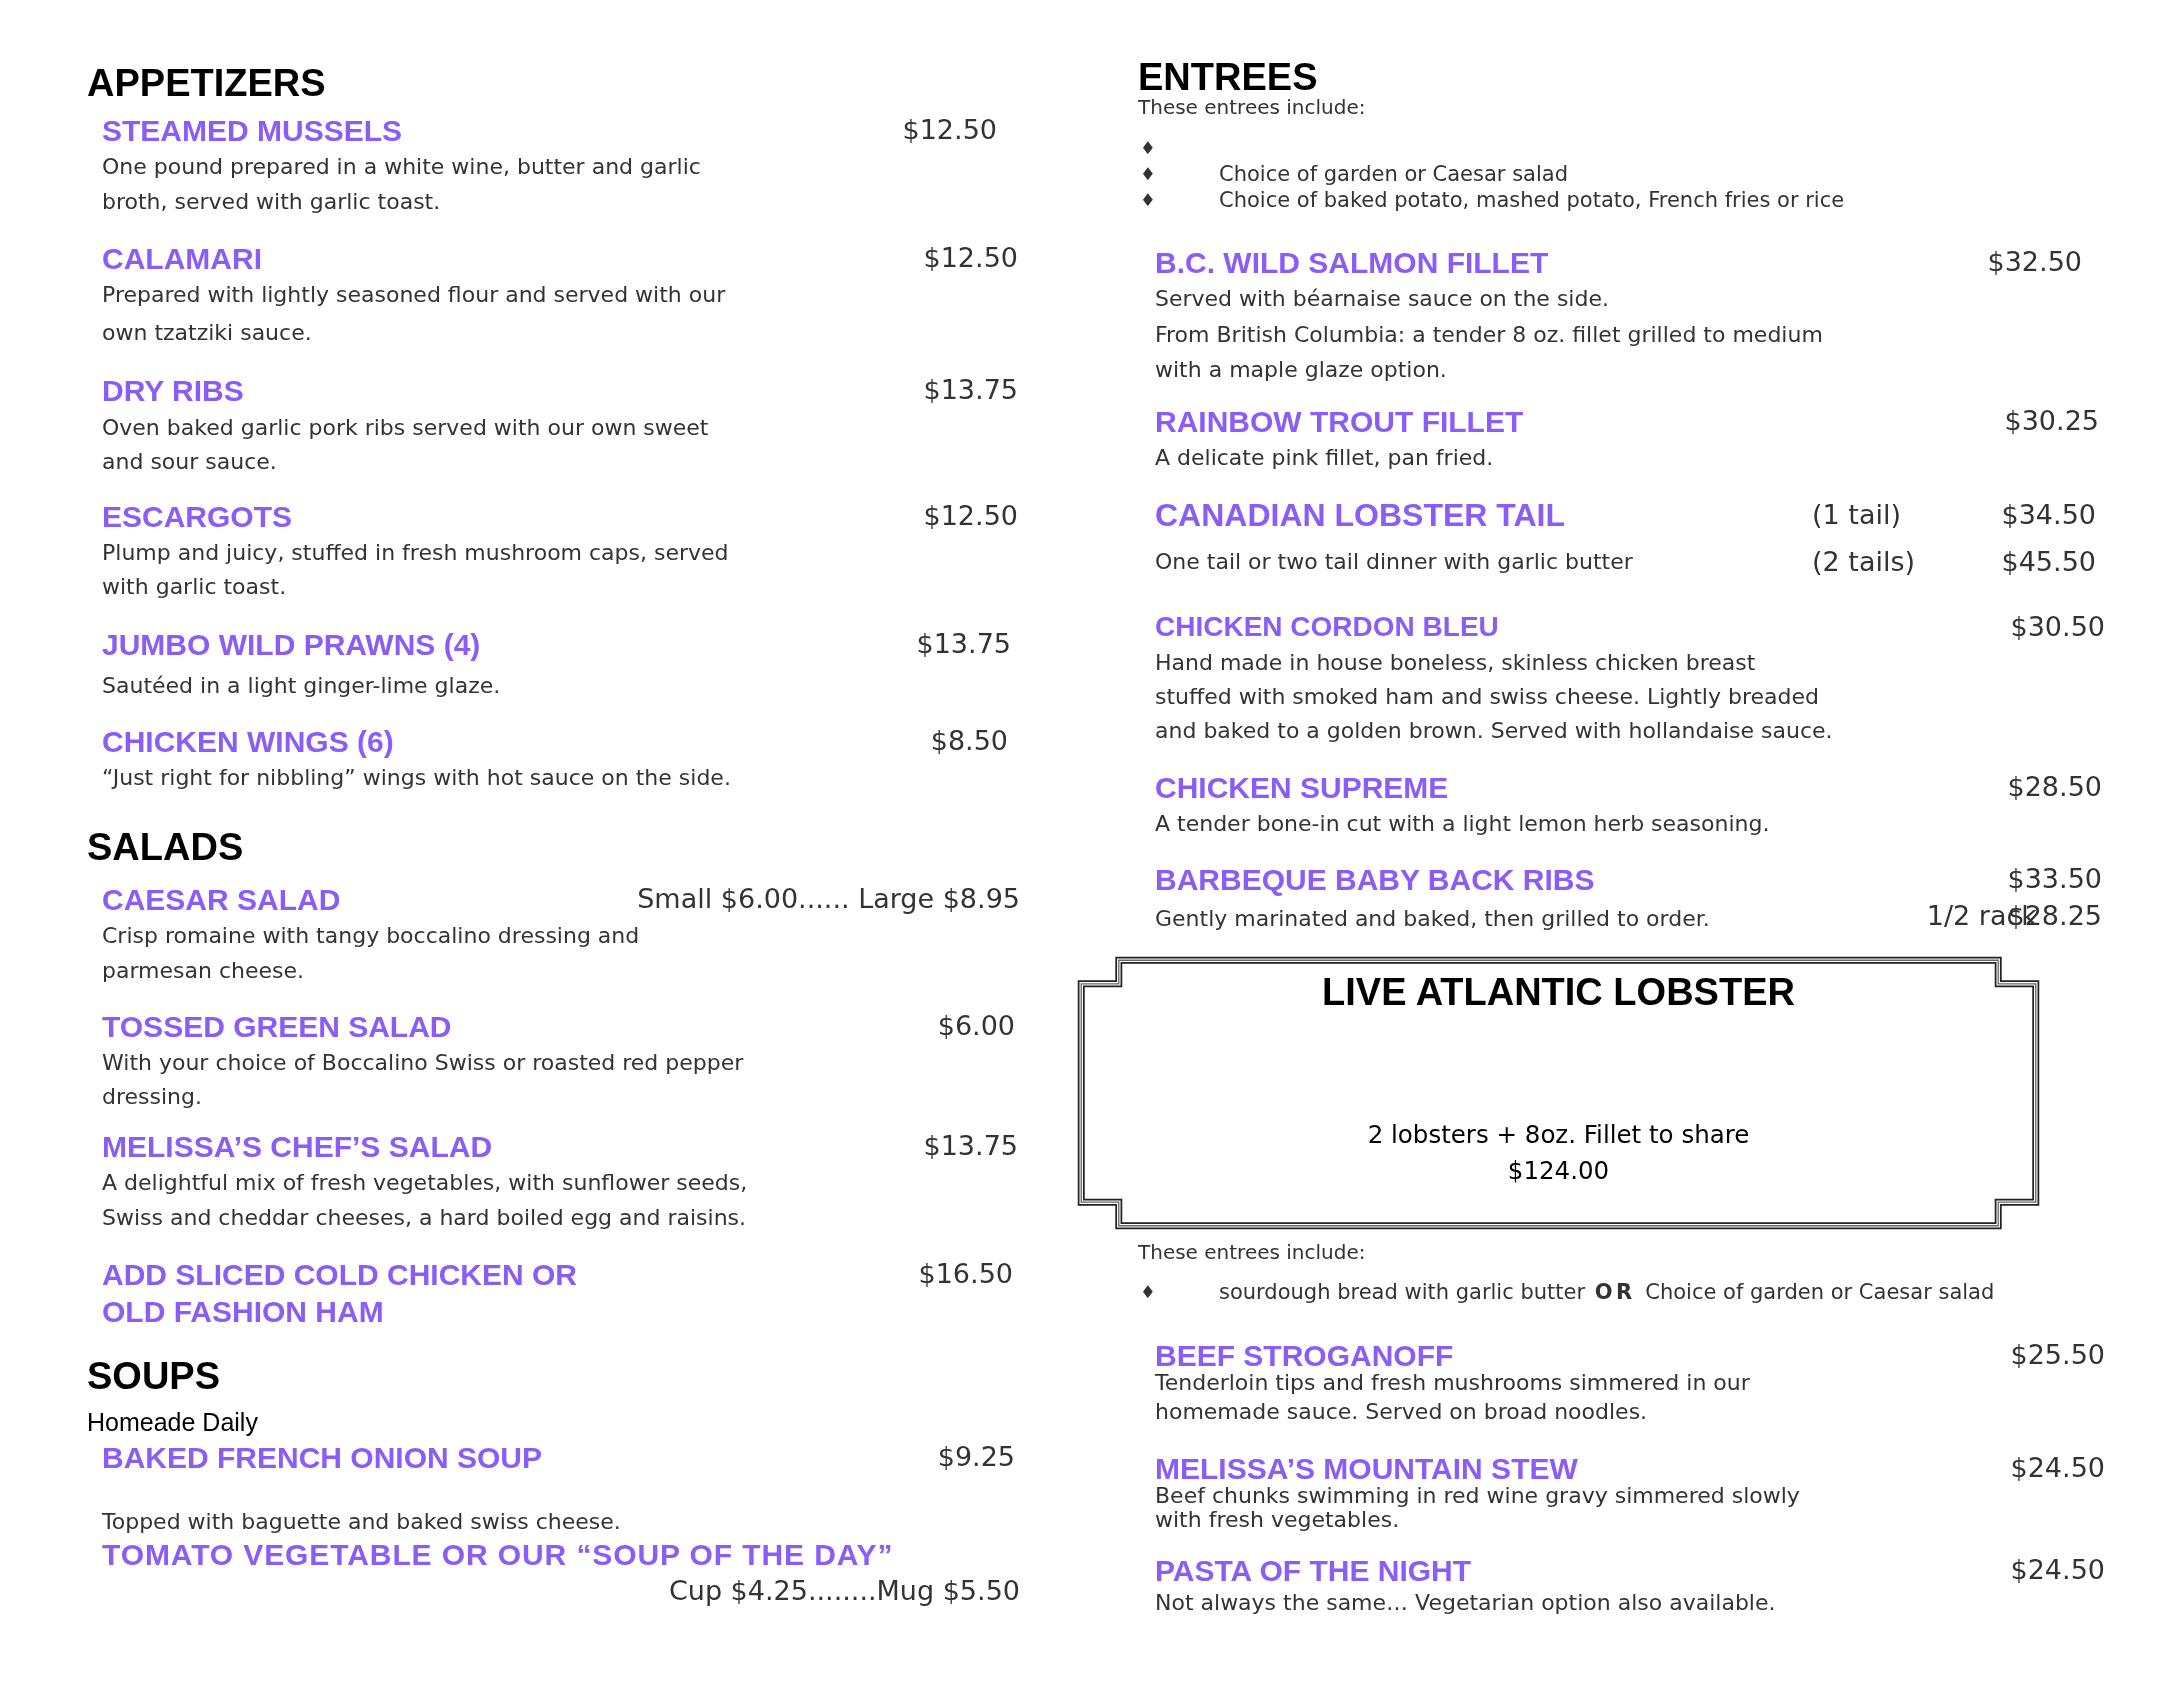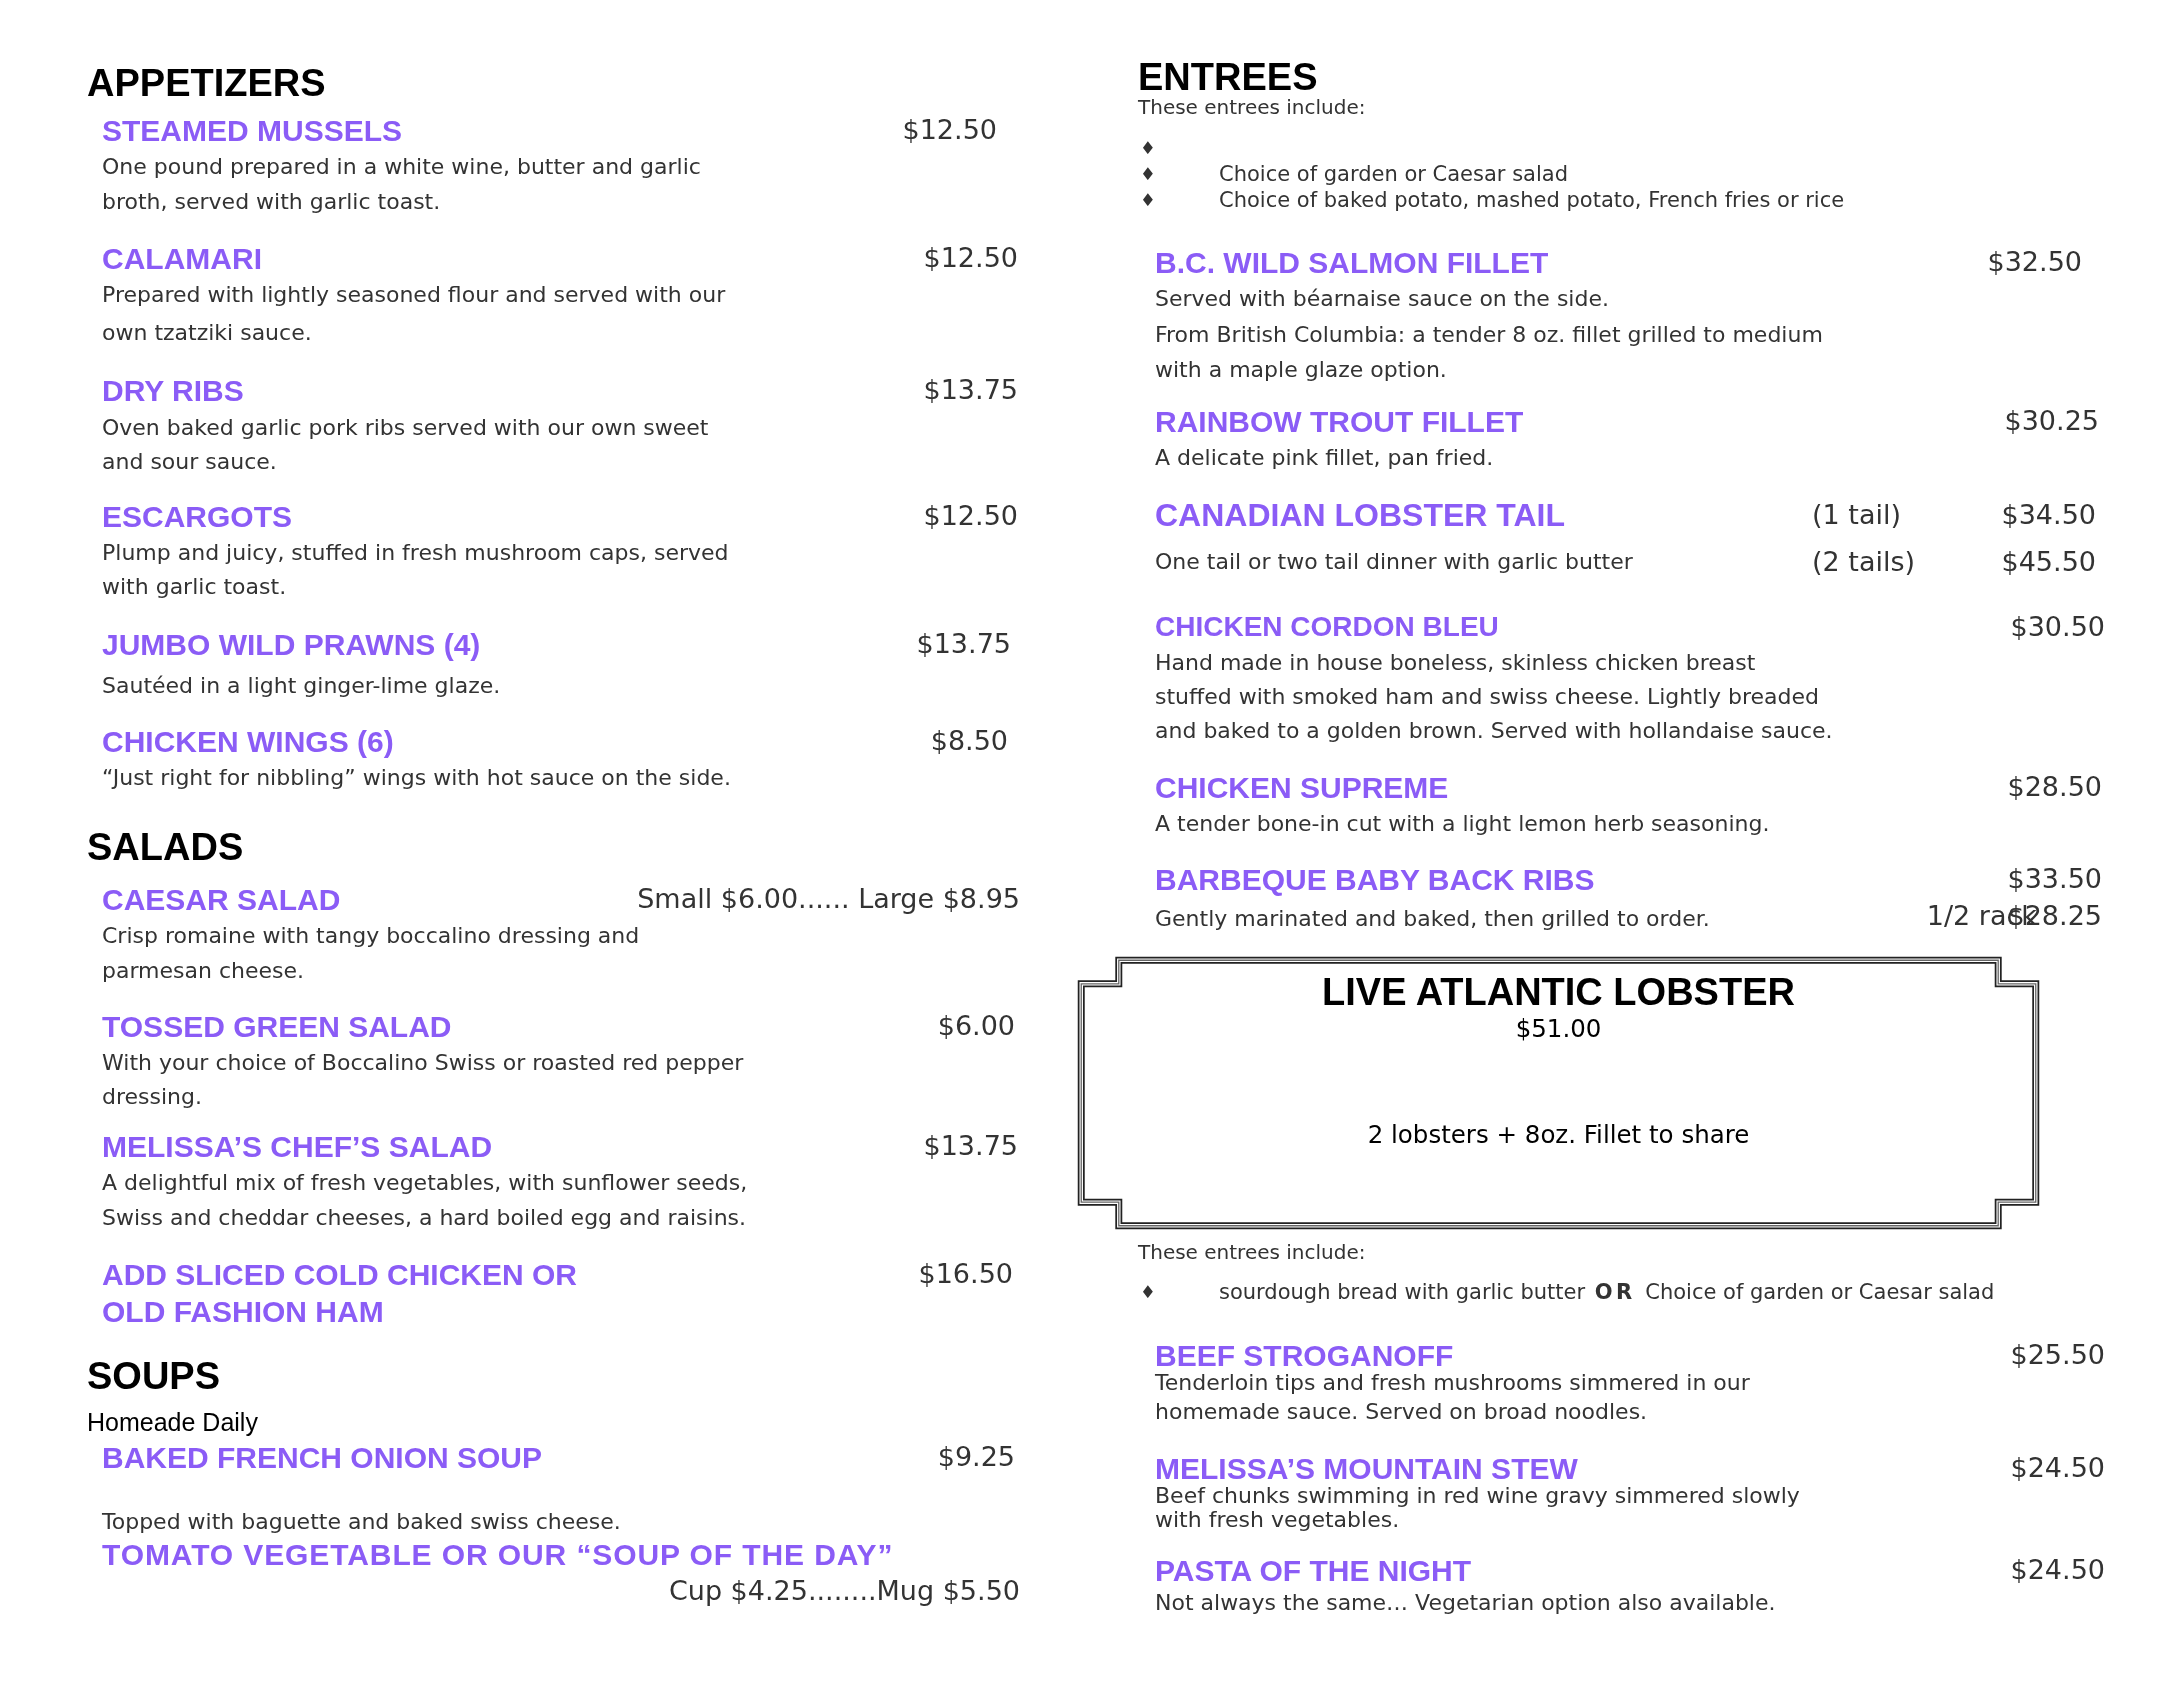--- a/index.html
+++ b/index.html
@@ -147,22 +147,22 @@
   <svg width="965" height="276" viewBox="0 0 2210 632">
     <g fill="none" stroke="#222" stroke-width="4">
       <path d="M92 6 H2118 V60 H2204 V572 H2118 V626 H92 V572 H6 V60 H92 Z"></path>
       <path d="M104 18 H2106 V72 H2192 V560 H2106 V614 H104 V560 H18 V72 H104 Z"></path>
     </g>
     <g fill="none" stroke="#666" stroke-width="3">
       <path d="M98 12 H2112 V66 H2198 V566 H2112 V620 H98 V566 H12 V66 H98 Z"></path>
     </g>
   </svg>
   <div class="lb-title" style="top:18.3px;">LIVE ATLANTIC LOBSTER</div>
-  <div class="lb-text" style="top:62px;">$51.00</div>
   <div class="lb-text" style="top:168px;">2 lobsters + 8oz. Fillet to share</div>
+  <div class="lb-text" style="top:204px;">$124.00</div>
 </div>
 
 <div>
   <div class="abs note" style="left:1138px; top:1242px;">These  entrees  include:</div>
   <div class="abs bullet-row" style="left:1140px; top:1279px;">
     <span class="bullet">♦</span>
     <span class="bullet-text">sourdough bread  with garlic  butter</span>
     <span class="bullet-text bold-or" style="margin:0 9.6px;">OR</span>
     <span class="bullet-text">Choice of garden or Caesar salad</span>
   </div>

